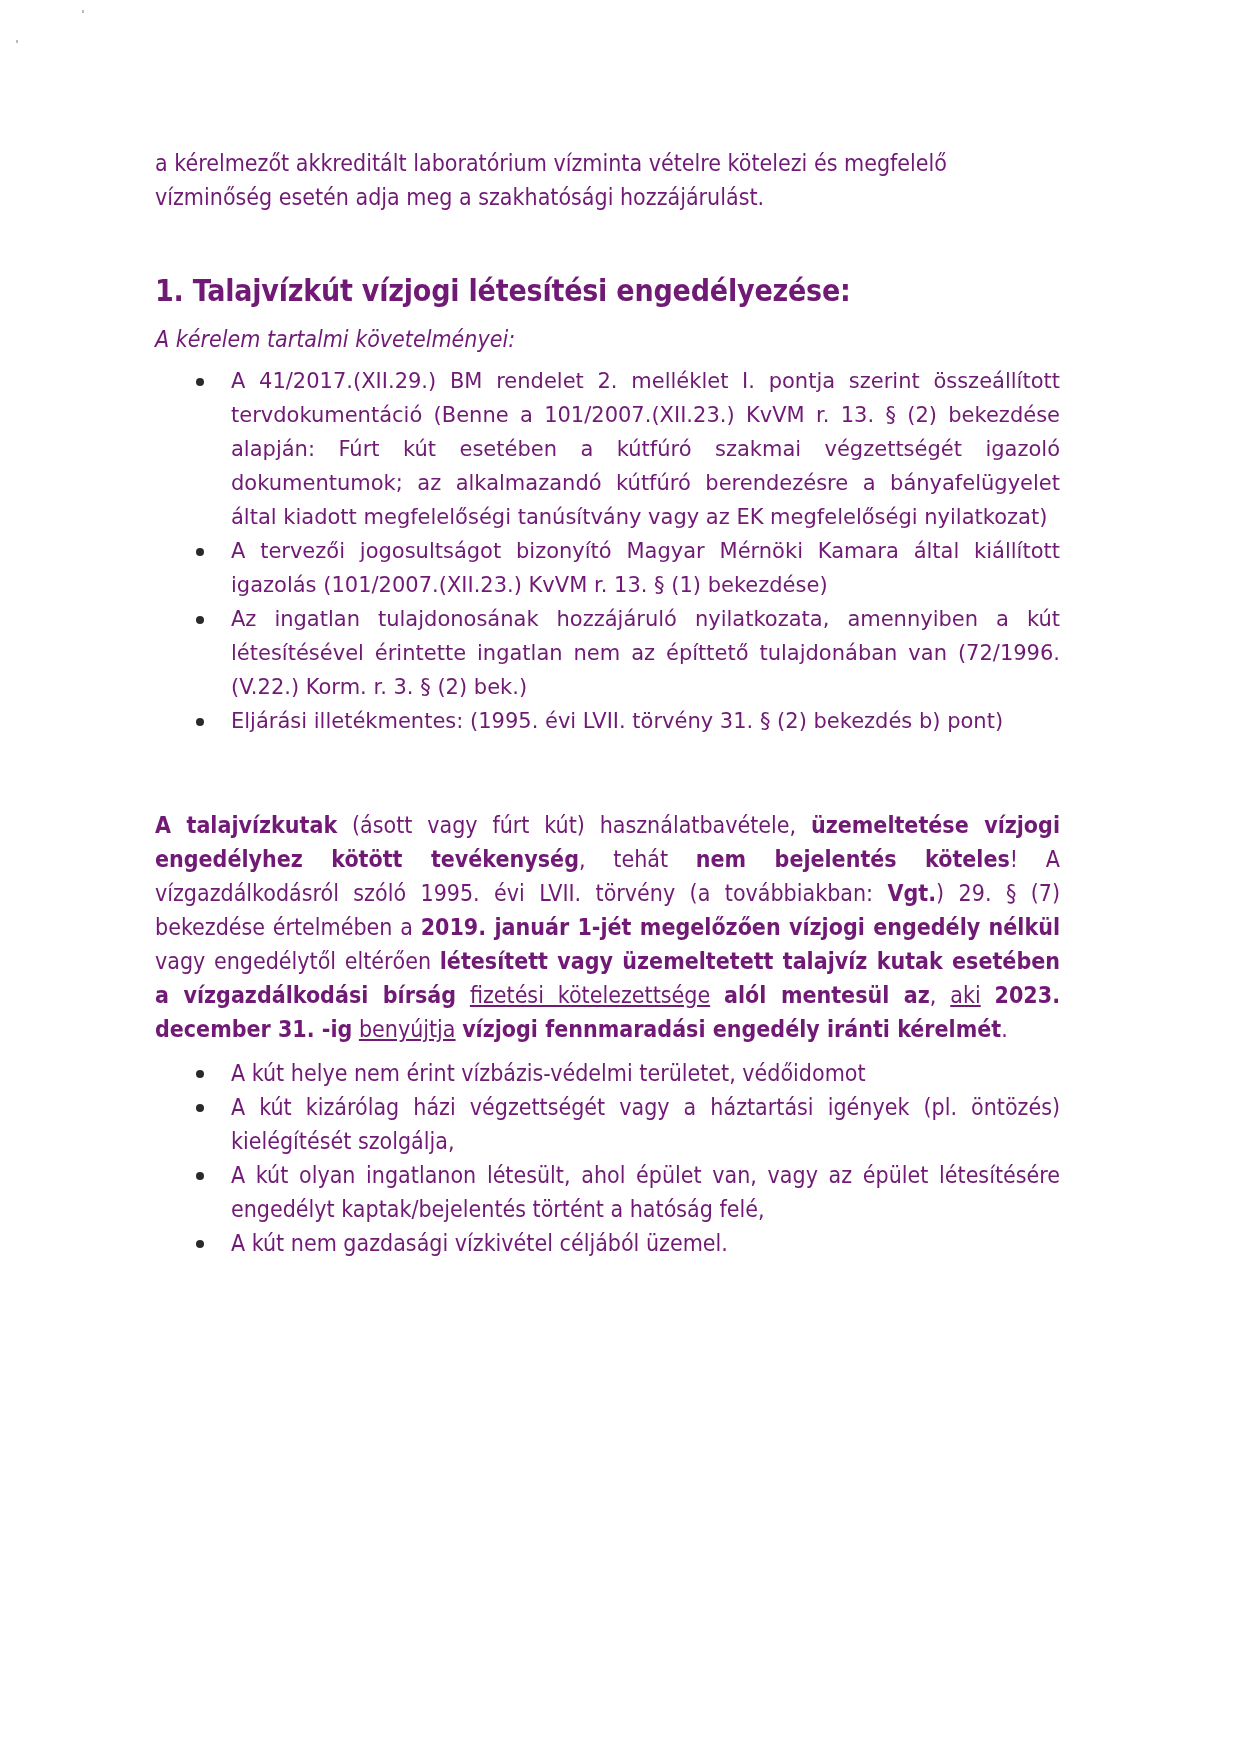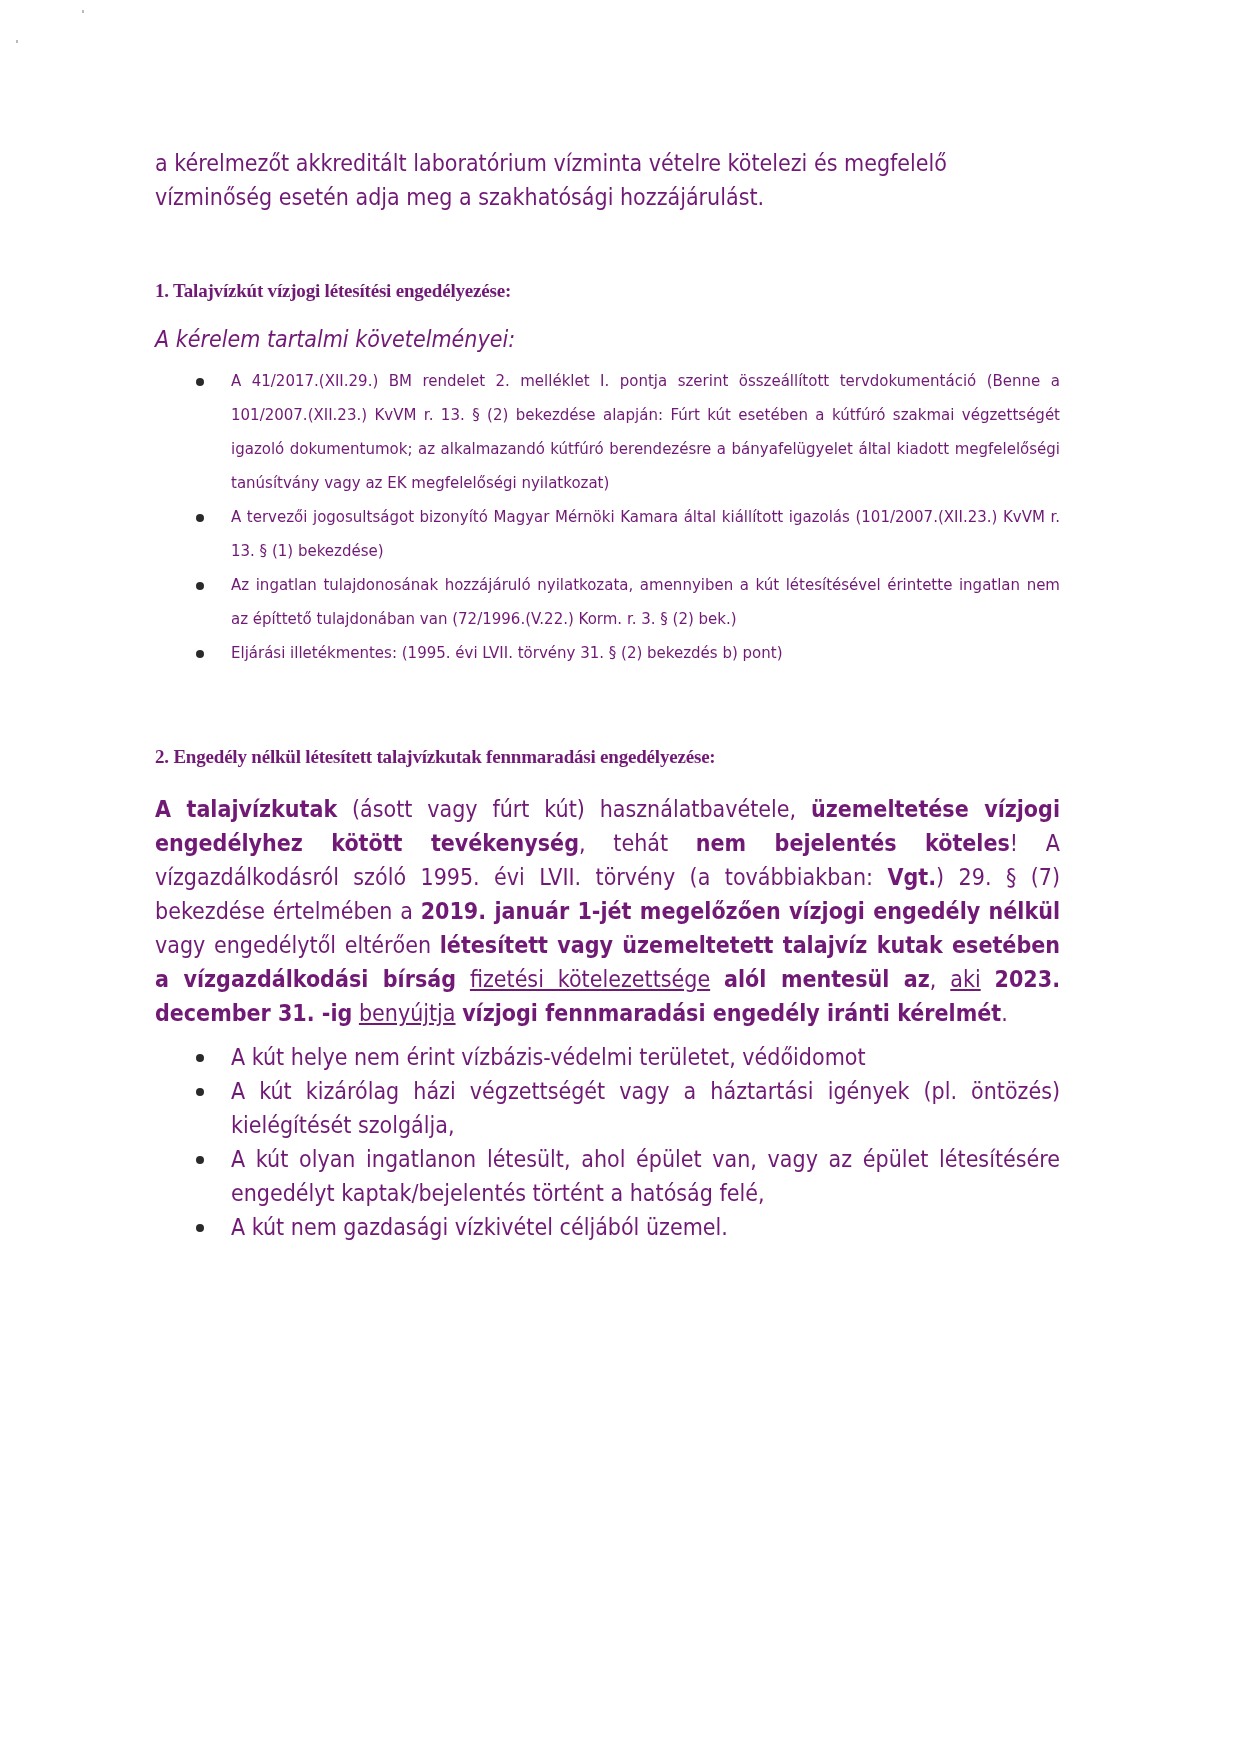--- a/index.html
+++ b/index.html
@@ -7,32 +7,31 @@
   .page {
     position: absolute; left: 155px; top: 146px; width: 905px;
     font-family: "DejaVu Sans Condensed", "DejaVu Sans", sans-serif;
     font-stretch: condensed;
     color: #701a75; font-size: 23px; line-height: 34px;
   }
   p { margin: 0; }
   .just { text-align: justify; }
   .intro { margin-bottom: 60px; }
   h2 {
-    margin: 0 0 14px 0; font-size: 19px; font-weight: bold; line-height: 34px;
+    margin: 0 0 14px 0; font-size: 30px; font-weight: bold; line-height: 34px;
     letter-spacing: -0.2px;
-    font-family: Liberation Serif, serif;
   }
   .sub { margin-bottom: 8px; font-style: italic; }
   ul { margin: 0; padding: 0; list-style: none; }
   li { position: relative; padding-left: 76px; text-align: justify; }
   li::before {
     content: ""; position: absolute; left: 41px; top: 14px;
     width: 8px; height: 8px; border-radius: 50%; background: #2a2a2a;
   }
-  .verdana { font-family: "DejaVu Sans", sans-serif; font-stretch: normal; font-size: 15px; }
+  .verdana { font-family: "DejaVu Sans", sans-serif; font-stretch: normal; font-size: 21px; }
   .list1 { margin-bottom: 70px; }
   .section2-heading { margin-bottom: 18px; }
   .b { font-weight: bold; }
   .u { text-decoration: underline; }
   .para2 { margin-bottom: 10px; }
   .para3 { margin-bottom: 74px; }
   .mark1 { position:absolute; left:82px; top:10px; width:2px; height:3px; background:#bbb; }
   .mark2 { position:absolute; left:16px; top:40px; width:2px; height:3px; background:#bbb; }
 </style>
 </head>
@@ -47,21 +46,20 @@
   <h2>1. Talajvízkút vízjogi létesítési engedélyezése:</h2>
   <p class="sub">A kérelem tartalmi követelményei:</p>
 
   <ul class="list1 verdana">
     <li>A 41/2017.(XII.29.) BM rendelet 2. melléklet I. pontja szerint összeállított tervdokumentáció (Benne a 101/2007.(XII.23.) KvVM r. 13. § (2) bekezdése alapján: Fúrt kút esetében a kútfúró szakmai végzettségét igazoló dokumentumok; az alkalmazandó kútfúró berendezésre a bányafelügyelet által kiadott megfelelőségi tanúsítvány vagy az EK megfelelőségi nyilatkozat)</li>
     <li>A tervezői jogosultságot bizonyító Magyar Mérnöki Kamara által kiállított igazolás (101/2007.(XII.23.) KvVM r. 13. § (1) bekezdése)</li>
     <li>Az ingatlan tulajdonosának hozzájáruló nyilatkozata, amennyiben a kút létesítésével érintette ingatlan nem az építtető tulajdonában van (72/1996.(V.22.) Korm. r. 3. § (2) bek.)</li>
     <li>Eljárási illetékmentes: (1995. évi LVII. törvény 31. § (2) bekezdés b) pont)</li>
   </ul>
 
-  <h2 class="section2-heading">2. Engedély nélkül létesített talajvízkutak fennmaradási engedélyezése:</h2>
 
   <p class="para2 just" id="runs"><span class="b">A talajvízkutak</span><span> (ásott vagy fúrt kút) használatbavétele, </span><span class="b">üzemeltetése vízjogi engedélyhez kötött tevékenység</span><span>, tehát </span><span class="b">nem bejelentés köteles</span><span>! A vízgazdálkodásról szóló 1995. évi LVII. törvény (a továbbiakban: </span><span class="b">Vgt.</span><span>) 29. § (7) bekezdése értelmében a </span><span class="b">2019. január 1-jét megelőzően vízjogi engedély nélkül</span><span> vagy engedélytől eltérően </span><span class="b">létesített vagy üzemeltetett talajvíz kutak esetében a vízgazdálkodási bírság</span><span> </span><span class="u">fizetési kötelezettsége</span><span> </span><span class="b">alól mentesül az</span><span>, </span><span class="u">aki</span><span> </span><span class="b">2023. december 31. -ig</span><span> </span><span class="u">benyújtja</span><span> </span><span class="b">vízjogi fennmaradási engedély iránti kérelmét</span><span>.</span></p>
 
 
   <ul>
     <li>A kút helye nem érint vízbázis-védelmi területet, védőidomot</li>
     <li>A kút kizárólag házi végzettségét vagy a háztartási igények (pl. öntözés) kielégítését szolgálja,</li>
     <li>A kút olyan ingatlanon létesült, ahol épület van, vagy az épület létesítésére engedélyt kaptak/bejelentés történt a hatóság felé,</li>
     <li>A kút nem gazdasági vízkivétel céljából üzemel.</li>
   </ul>

